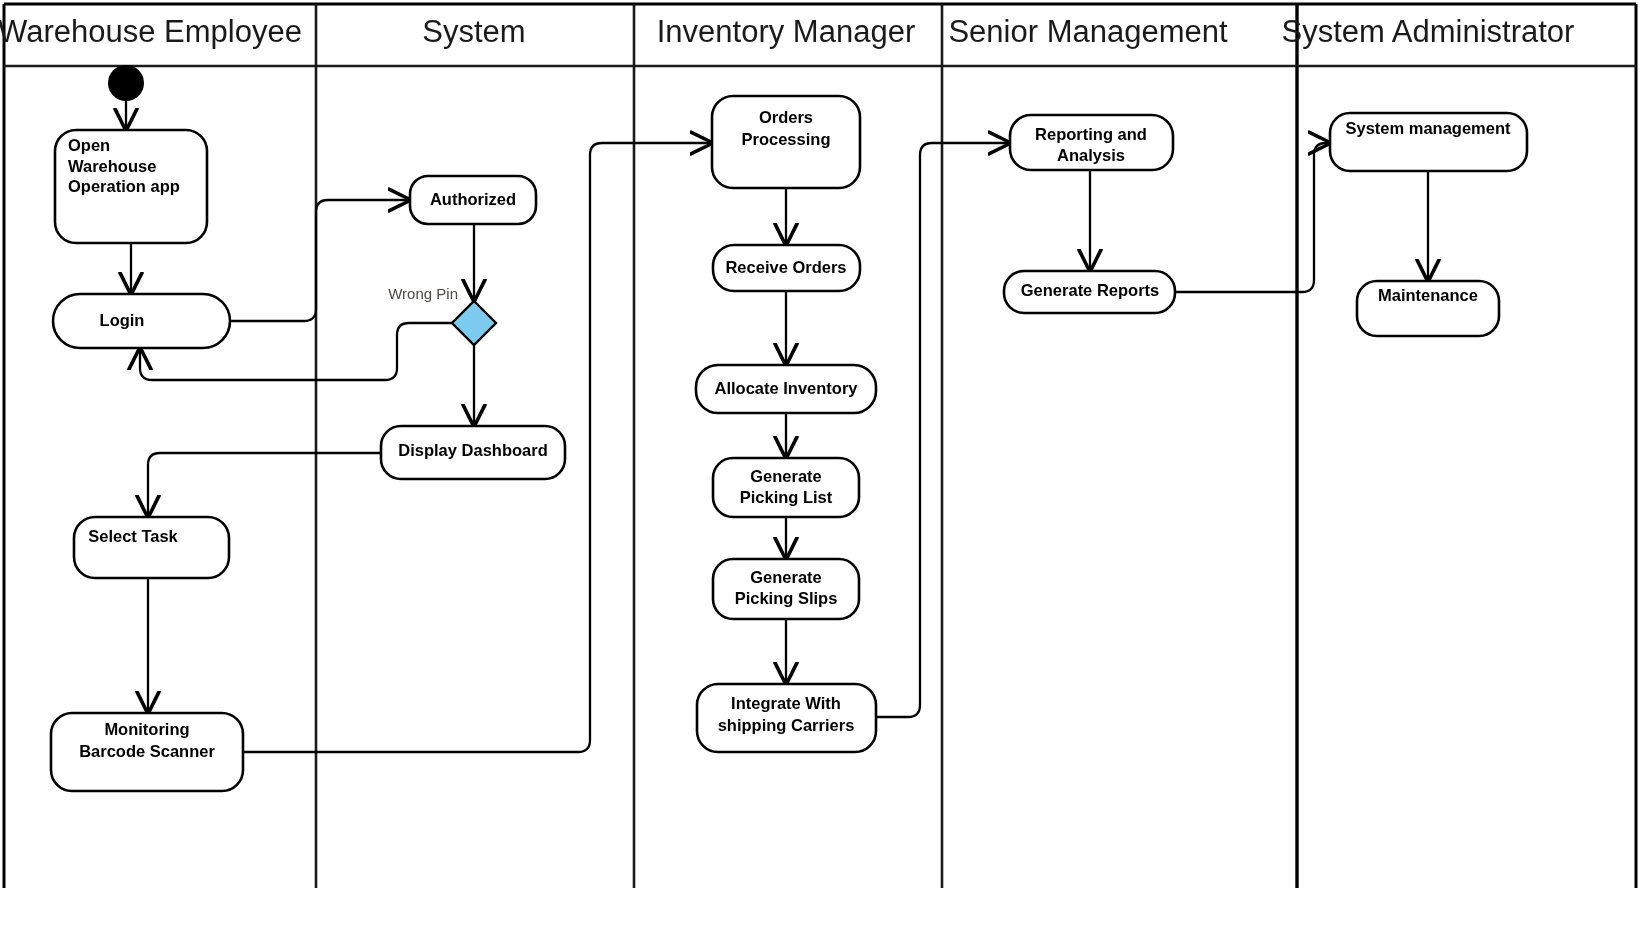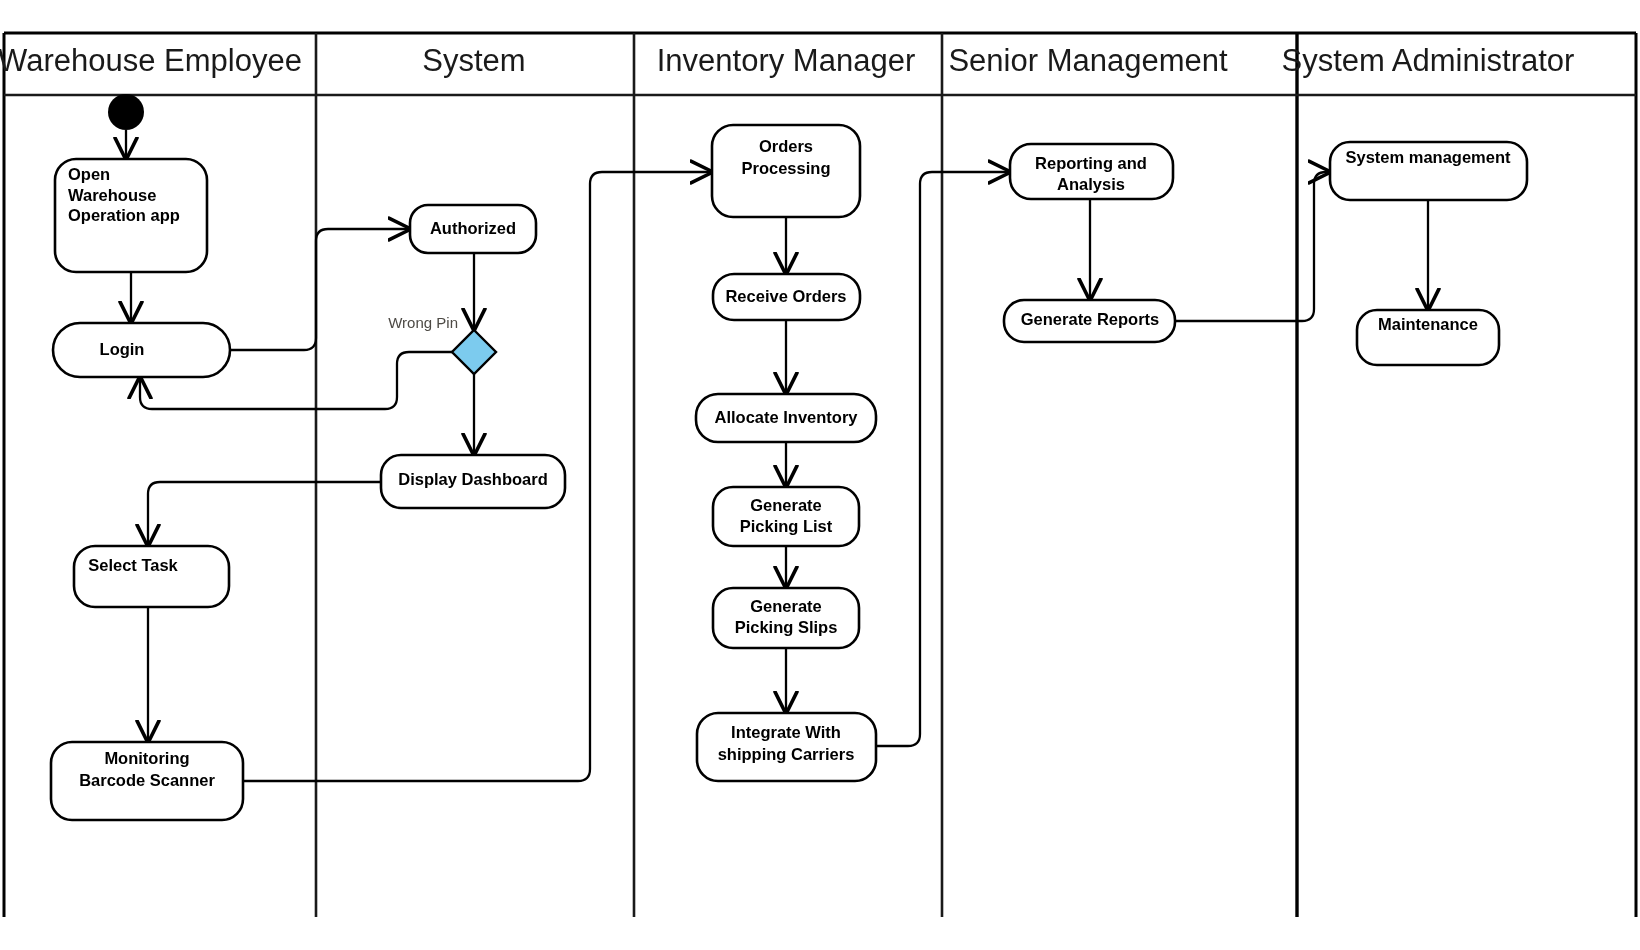--- a/index.html
+++ b/index.html
@@ -7,21 +7,20 @@
     padding: 0;
     background: #ffffff;
   }
   #stage {
     position: relative;
     width: 1640px;
     height: 888px;
     background: #ffffff;
     overflow: hidden;
     font-family: "Liberation Sans", sans-serif;
-    margin-top: 29px;
   }
   svg#diagram {
     position: absolute;
     top: 0; left: 0;
     width: 1640px;
     height: 950px;
   }
   .lane-title {
     font-family: "Liberation Sans", sans-serif;
     font-size: 31px;

